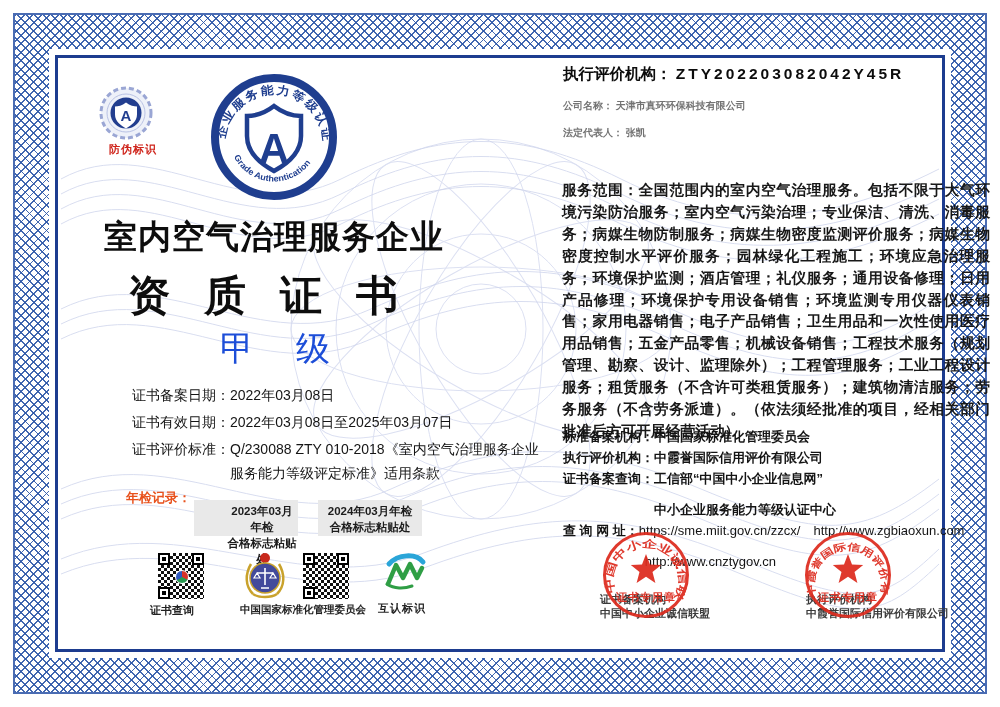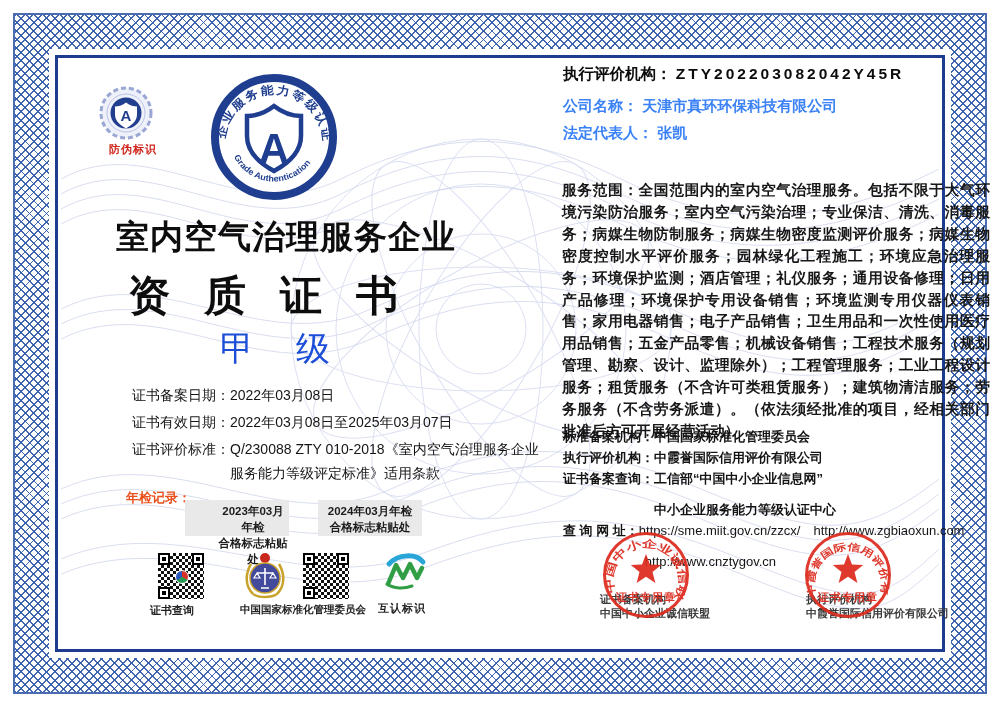--- a/index.html
+++ b/index.html
@@ -23,53 +23,53 @@
     border:3px solid #1d3c8f; box-shadow:0 0 0 6px #ffffff;
   }
   .watermark { position:absolute; left:61px; top:59px; z-index:1; }
   .content { position:absolute; inset:0; z-index:2; }
   .abs { position:absolute; }
 
   
   .antifake-label { left:107px; top:142px; width:52px; text-align:center;
     color:#cf241b; font-size:11px; font-weight:bold; letter-spacing:1px; }
   .title1 { left:104px; top:215px; width:348px; font-size:33px; font-weight:bold;
-    color:#0d0d0d; letter-spacing:1px; white-space:nowrap;margin-left:12px; }
+    color:#0d0d0d; letter-spacing:1px; white-space:nowrap; }
   .title2 { left:128px; top:268px; font-size:42px; font-weight:bold; color:#0d0d0d;
     letter-spacing:34px; white-space:nowrap; }
   .grade  { left:220px; top:326px; font-size:34px; font-weight:normal; color:#1d4ed8;
     letter-spacing:42px; white-space:nowrap; }
 
   .dates { left:126px; top:387px; font-size:14px; font-weight:normal; color:#151515;margin-left:6px; }
   .dates .row { display:flex; margin-bottom:10px; line-height:17px; }
   .dates .lbl { white-space:nowrap; }
   .dates .val2 { margin-top:7px; }
 
   .annual-label { left:126px; top:489px; color:#e8511c; font-size:13px; font-weight:bold; }
   .stampbox { width:104px; height:36px; background:#e9e9e9; color:#1c1c1c;
     font-size:11.5px; font-weight:bold; text-align:center; line-height:16px; padding-top:3px;
     box-sizing:border-box; }
-  .box1 { left:185px; top:500px;padding-left:32px; }
+  .box1 { left:194px; top:500px;padding-left:32px; }
   .box2 { left:318px; top:500px; }
 
   
   .qr { width:46px; height:46px;
     background-image:repeating-conic-gradient(#101010 0% 25%, #ffffff 0% 50%);
     background-size:6px 6px; }
   .qr .f { position:absolute; width:12px; height:12px; border:2px solid #000; background:#fff; box-sizing:border-box; }
   .qr .f::after { content:""; position:absolute; inset:2px; background:#000; }
   .qr .tl { left:0; top:0; } .qr .tr { right:0; top:0; } .qr .bl { left:0; bottom:0; }
   .qr .qr-dot { position:absolute; left:17px; top:17px; width:12px; height:12px; border-radius:50%;
     border:1px solid #fff; background:conic-gradient(#d8342a 0 33%, #2a9a52 0 66%, #2d58c0 0); }
   .caption { font-size:11px; font-weight:bold; color:#222; text-align:left; }
 
   
   .certno { left:563px; top:64px; font-size:15.5px; font-weight:bold; color:#0c0c0c; white-space:nowrap; }
   .certno .num { letter-spacing:3px; }
-  .info { left:563px; top:97px; font-size:15px; font-weight:bold; color:#3b82f6; }
+  .info { left:563px; top:97px; font-size:10px; font-weight:bold; color:#737373; }
   .info .row { margin-bottom:10px; line-height:17px; white-space:nowrap; }
   .scope { left:562px; top:180px; width:428px; font-size:14.8px; font-weight:bold;
     color:#181818; line-height:21.9px; text-align:justify; }
   .agencies { left:563px; top:429px; font-size:13px; font-weight:bold; color:#141414; line-height:15px; }
   .agencies .row { display:flex; margin-bottom:6px; }
   .agencies .lbl { white-space:nowrap; }
   .agencies .wrap2 { margin-top:16px; }
   .url { font-weight:normal; font-size:13px; }
 
   

